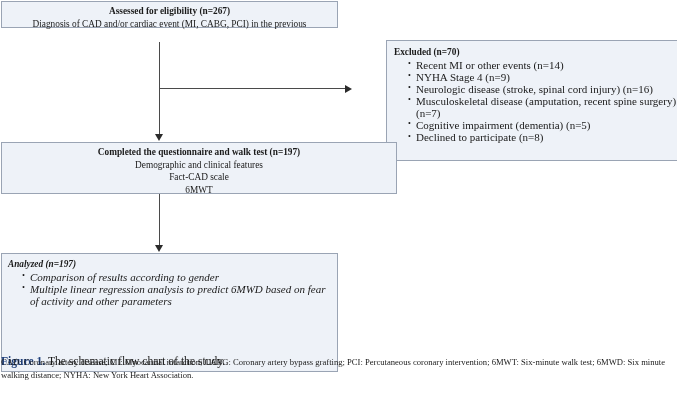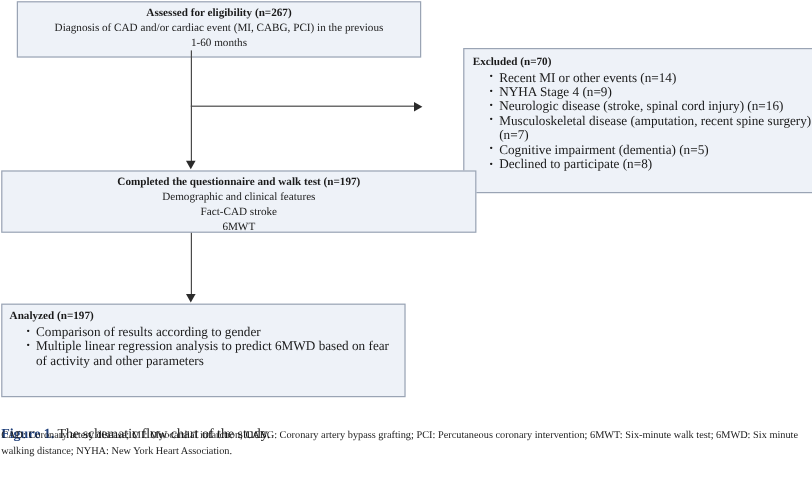--- a/index.html
+++ b/index.html
@@ -61,33 +61,34 @@
   ul.box-list > li::before {
     content: "\2022";
     position: absolute;
     left: 0;
     top: -0.5px;
     font-size: 8px;
   }
 
   
   #box-assessed {
-    left: 14px;  top: 1px;   width: 337px; height: 47px;
+    left: 1px;  top: 1px;   width: 337px; height: 27px;
   }
   #box-excluded {
     left: 353px; top: 40px; width: 312px; height: 121px;
     padding: 5px 7px;
     margin-left: 33px;
   }
   #box-completed {
     left: 1px;  top: 142px; width: 396px; height: 52px;
   }
   #box-analyzed {
-    left: 1px;  top: 253px; width: 337px; height: 78px;
+    left: 1px;  top: 253px; width: 337px; height: 119px;
     padding: 4px 6px;
+    font-style: italic;
   }
 
   
   .vline {
     position: absolute;
     width: 1px;
     background: #4a4a4a;
   }
   .hline {
     position: absolute;
@@ -149,39 +150,38 @@
   }
 </style>
 </head>
 <body>
 
 <div class="canvas">
 
   <div class="fbox centered" id="box-assessed">
     <span class="box-title">Assessed for eligibility (n=267)</span>
     <span class="box-line">Diagnosis of CAD and/or cardiac event (MI, CABG, PCI) in the previous</span>
-    <span class="box-line">1-60 months</span>
   </div>
 
   <div class="fbox" id="box-excluded">
     <span class="box-title">Excluded (n=70)</span>
     <ul class="box-list">
       <li>Recent MI or other events (n=14)</li>
       <li>NYHA Stage 4 (n=9)</li>
       <li>Neurologic disease (stroke, spinal cord injury) (n=16)</li>
       <li>Musculoskeletal disease (amputation, recent spine surgery) (n=7)</li>
       <li>Cognitive impairment (dementia) (n=5)</li>
       <li>Declined to participate (n=8)</li>
     </ul>
   </div>
 
   <div class="fbox centered" id="box-completed">
     <span class="box-title">Completed the questionnaire and walk test (n=197)</span>
     <span class="box-line">Demographic and clinical features</span>
-    <span class="box-line">Fact-CAD stroke</span>
+    <span class="box-line">Fact-CAD scale</span>
     <span class="box-line">6MWT</span>
   </div>
 
   <div class="fbox" id="box-analyzed">
     <span class="box-title">Analyzed (n=197)</span>
     <ul class="box-list">
       <li>Comparison of results according to gender</li>
       <li>Multiple linear regression analysis to predict 6MWD based on fear of activity and other parameters</li>
     </ul>
   </div>

